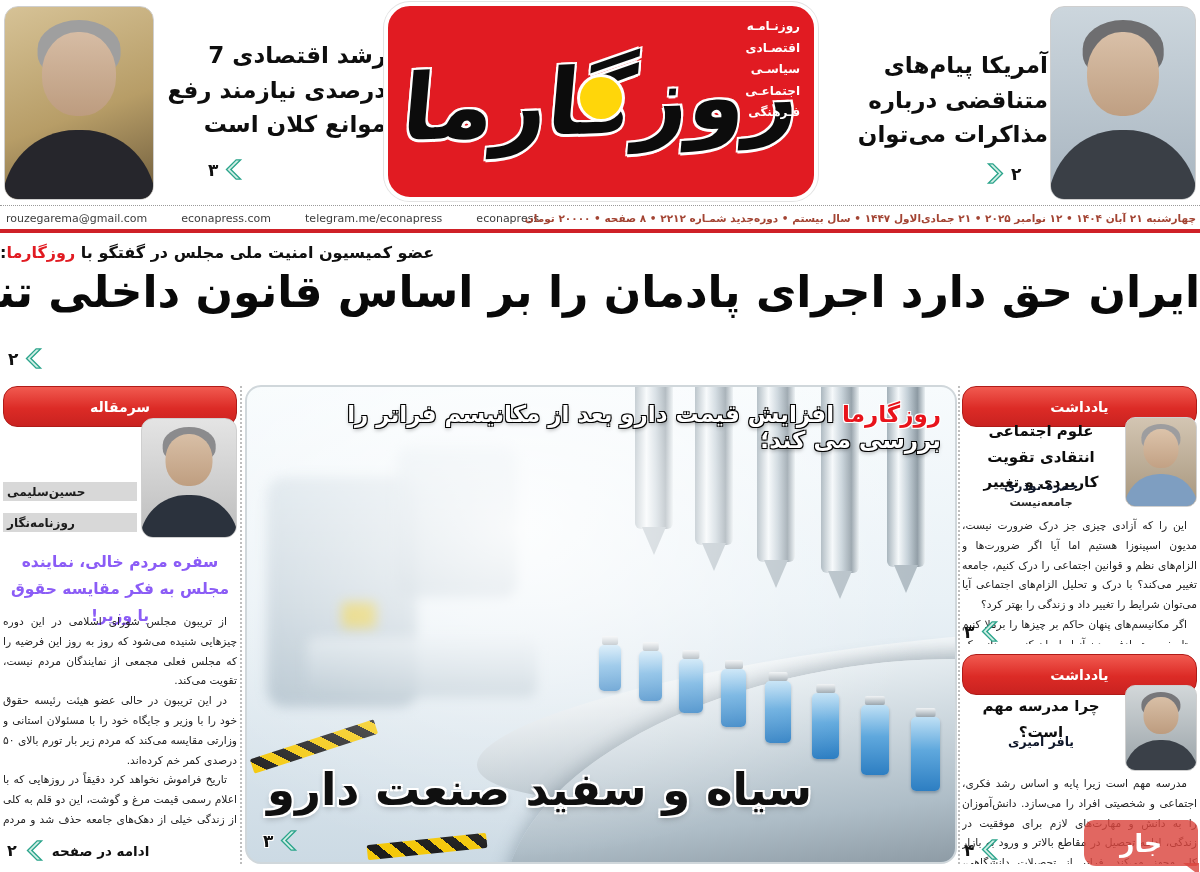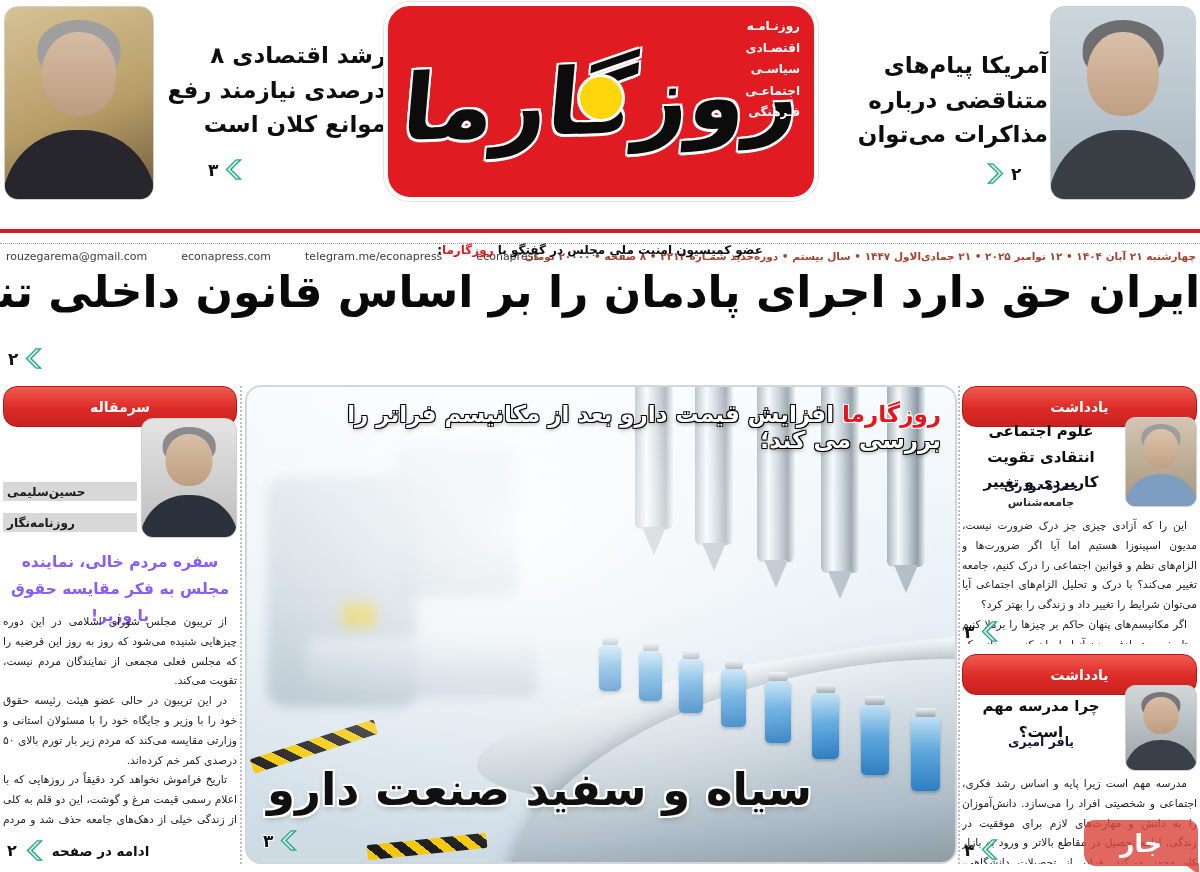--- a/index.html
+++ b/index.html
@@ -40,28 +40,28 @@
   .logo-dot { position:absolute; left:45%; top:37%; width:42px; height:42px; border-radius:50%; background:#ffd60a;
               box-shadow:0 0 0 3px #fff; }
   .tagline { position:absolute; top:10px; right:14px; color:#fff; font-size:12px; font-weight:bold;
              line-height:1.8; text-align:right; white-space:pre-line; }
 
   .tr-title { position:absolute; left:832px; top:48px; width:216px; font-size:23px; font-weight:bold; line-height:1.5; text-align:right; color:#0e0e0e; }
   .tr-ref { position:absolute; left:985px; top:162px; }
   .tr-photo { position:absolute; left:1050px; top:6px; width:146px; height:194px; background:linear-gradient(180deg,#ccd6dd 0%,#a8b5c0 100%); }
   .tr-photo .hair { background:#6e6e70; } .tr-photo .head { background:linear-gradient(180deg,#d9c0a8,#bf9f82); } .tr-photo .torso { background:#3a3f46; }
 
-  .infobar { position:absolute; left:0; top:205px; width:1200px; height:26px; border-top:1px dotted #9a9a9a;margin-top:38px; }
+  .infobar { position:absolute; left:0; top:205px; width:1200px; height:26px; border-top:1px dotted #9a9a9a; }
   .links { position:absolute; left:6px; top:6px; display:flex; direction:ltr; gap:34px; font-size:11px; color:#3c3c3c; }
   .links span { cursor:pointer; }
   .dateline { position:absolute; right:4px; top:6px; font-size:10.5px; font-weight:bold; color:#a34433; }
   .redline { position:absolute; left:0; top:229px; width:1200px; height:4px; background:#cf2027; }
 
   
-  .kicker { position:absolute; left:0; top:243px; width:1200px; text-align:center; font-size:12px; font-weight:bold; color:#101010; }
+  .kicker { position:absolute; left:0; top:243px; width:1200px; text-align:left; font-size:16px; font-weight:bold; color:#101010; }
   .kicker .brand { color:#e11b22; }
   .headline { position:absolute; left:0; top:266px; width:1200px; text-align:center; white-space:nowrap;
               font-size:44px; font-weight:800; letter-spacing:-1px; color:#090909; }
   .lead-ref { position:absolute; left:8px; top:347px; }
 
   
   .divider-a { left:240px; top:386px; height:478px; }
   .divider-b { left:958px; top:386px; height:478px; }
 
   .col-ed { position:absolute; left:3px; top:386px; width:234px; height:478px; }
@@ -124,21 +124,21 @@
 
 <div class="page">
 
   <div class="header">
 
     <div class="avatar tl-photo">
       <div class="hair"></div>
       <div class="head"></div>
       <div class="torso"></div>
     </div>
-    <div class="tl-title">رشد اقتصادی ۸ درصدی نیازمند رفع موانع کلان است</div>
+    <div class="tl-title">رشد اقتصادی 7 درصدی نیازمند رفع موانع کلان است</div>
     <div class="pageref tl-ref">
       <span class="num">۳</span>
       <svg class="chev" viewBox="0 0 24 26">
         <path d="M15 2 L4 13 L15 24 L20 24 L9 13 L20 2 Z" fill="#d2efe6" stroke="#2ba48b" stroke-width="1.6"></path>
       </svg>
     </div>
 
     <div class="masthead">
       <div class="logo-script">روزگارما</div>
       <div class="logo-dot"></div>
@@ -257,21 +257,21 @@
 
     <div class="note" style="top:0; height:262px;">
       <div class="pill">یادداشت</div>
       <div class="note-title">علوم اجتماعی انتقادی تقویت کاربردی و تغییر</div>
       <div class="avatar note-photo np1">
         <div class="hair"></div>
         <div class="head"></div>
         <div class="torso"></div>
       </div>
       <div class="note-author" style="top:92px;">حمزه نوذری</div>
-      <div class="note-role" style="top:110px;">جامعه‌شناس</div>
+      <div class="note-role" style="top:110px;">جامعه‌نیست</div>
       <div class="note-body body-text" style="top:130px; height:128px;">
         <p>این را که آزادی چیزی جز درک ضرورت نیست، مدیون اسپینوزا هستیم اما آیا اگر ضرورت‌ها و الزام‌های نظم و قوانین اجتماعی را درک کنیم، جامعه تغییر می‌کند؟ با درک و تحلیل الزام‌های اجتماعی آیا می‌توان شرایط را تغییر داد و زندگی را بهتر کرد؟</p>
         <p>اگر مکانیسم‌های پنهان حاکم بر چیزها را برملا کنیم و تاریخی و تصادفی‌بودن آنها را بیان کنیم و بدانیم که طبیعی و بدیهی نیستند، به معنی زیست بهتر و آزادتر است؟ چیزها آن‌گونه که خود را به ما نشان می‌دهند، نیستند...</p>
       </div>
       <div class="pageref note-ref" style="top:234px;">
         <span class="num">۳</span>
         <svg class="chev" viewBox="0 0 24 26">
           <path d="M15 2 L4 13 L15 24 L20 24 L9 13 L20 2 Z" fill="#d2efe6" stroke="#2ba48b" stroke-width="1.6"></path>
         </svg>
       </div>

